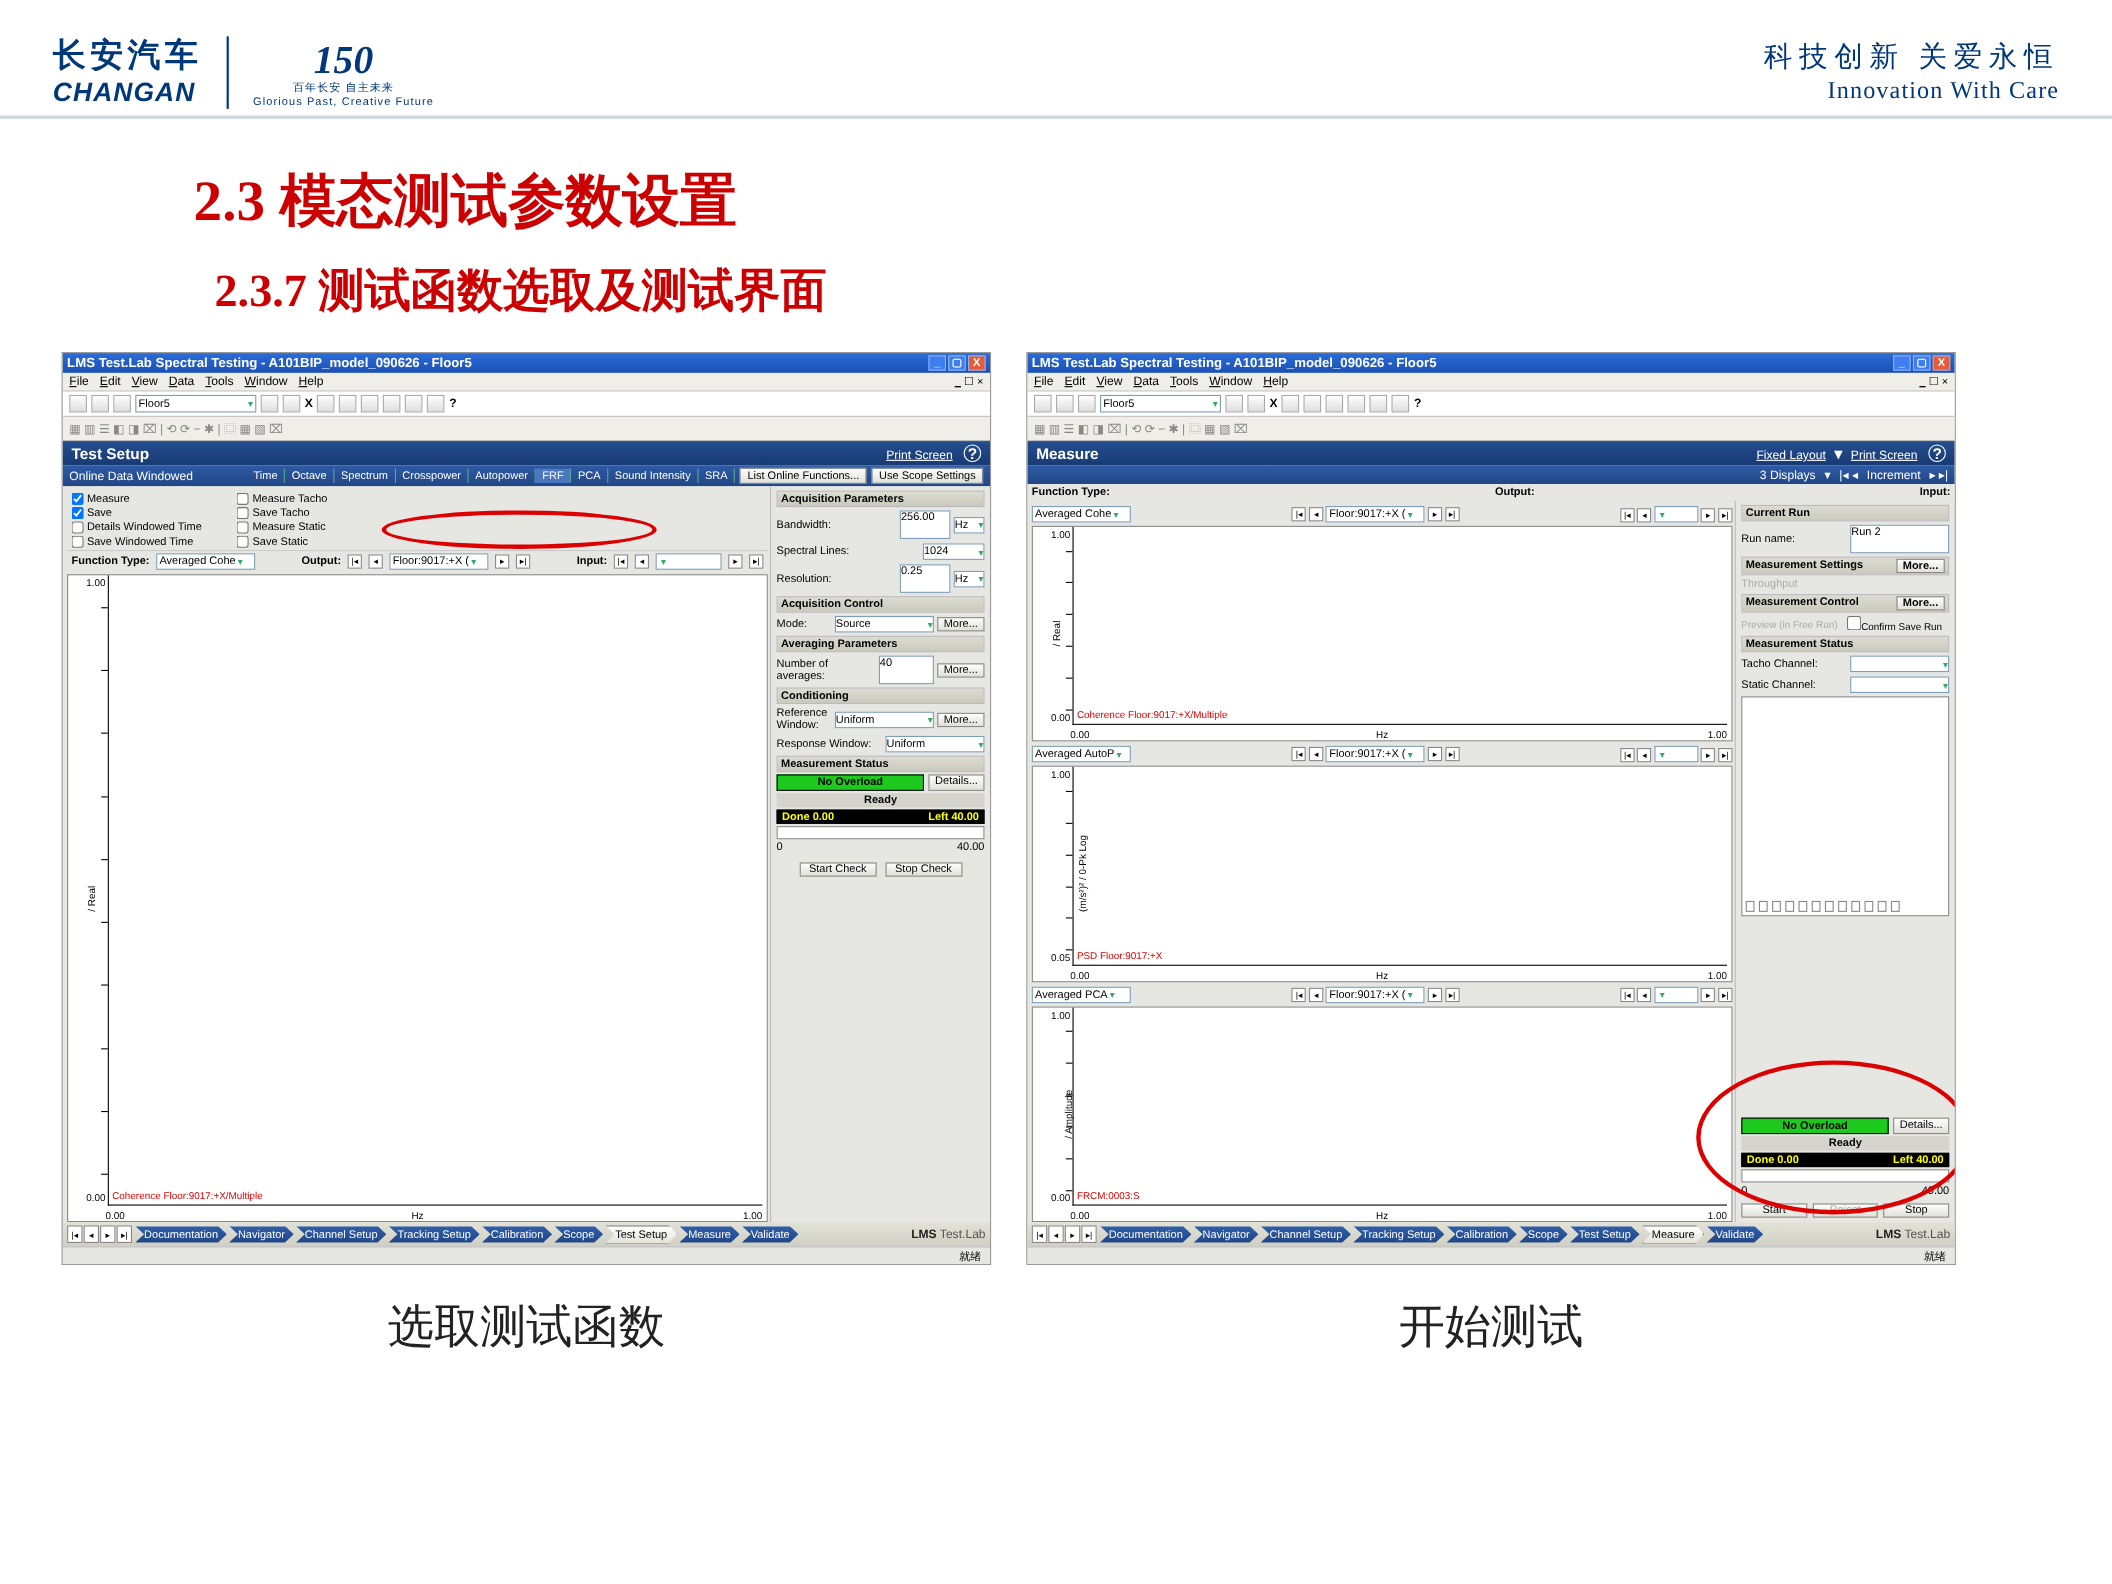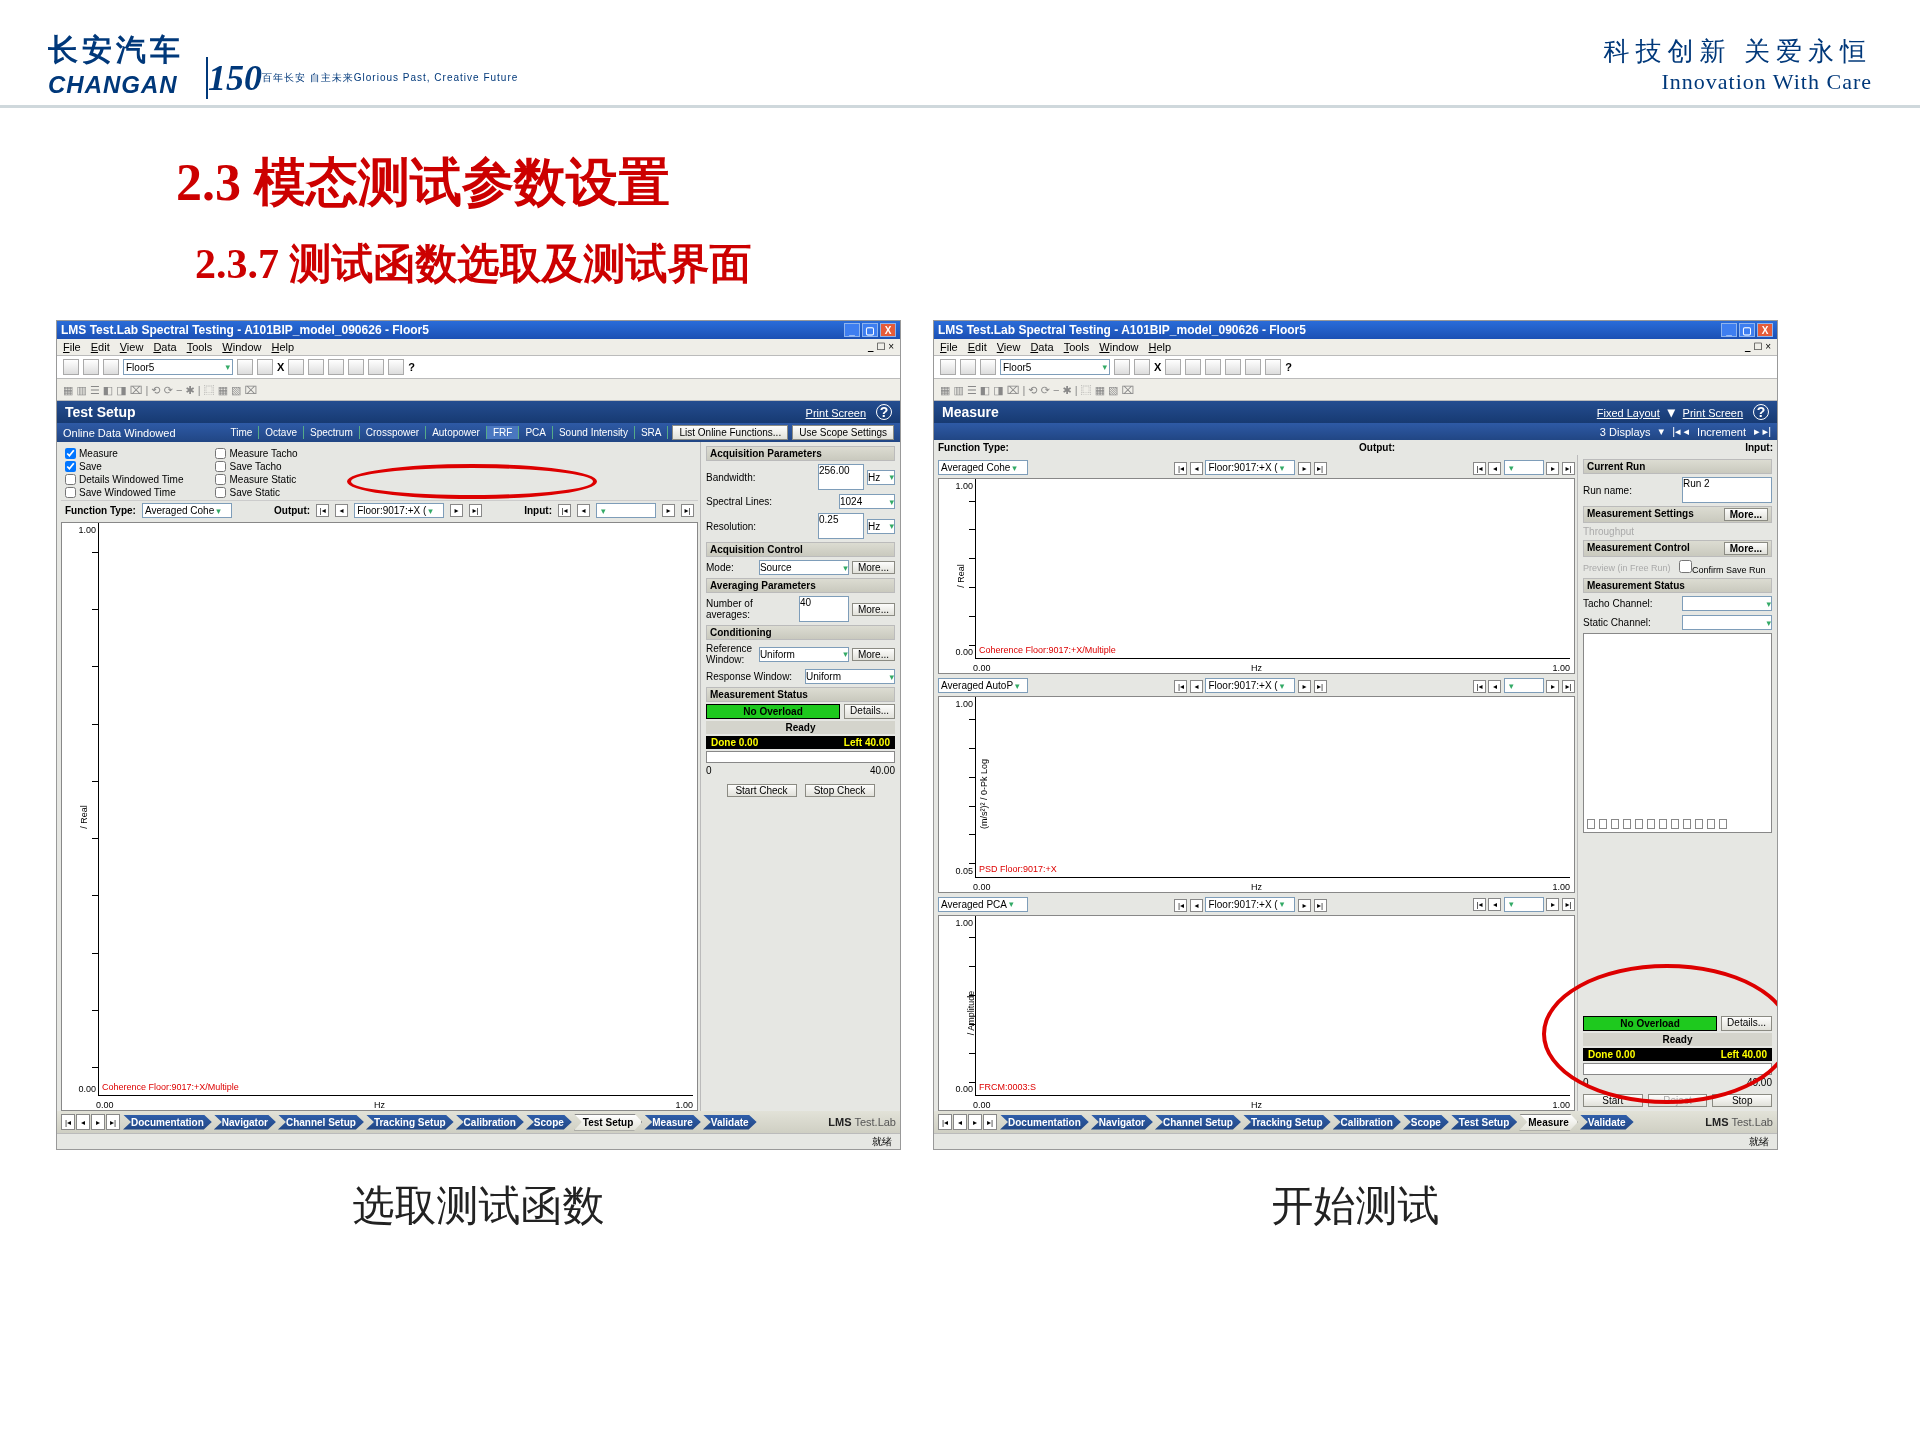--- a/index.html
+++ b/index.html
@@ -13,21 +13,21 @@
   
   .doc-header {
     display: flex; justify-content: space-between; align-items: center;
     padding: 30px 48px 6px 48px;
     border-bottom: 3px solid #cfd8dc;
   }
   .logo-block { display: flex; align-items: flex-end; gap: 22px; }
   .changan-logo { display:flex; flex-direction:column; color:#00387a; }
   .changan-logo .cn { font-size: 30px; font-weight: 900; letter-spacing: 4px; font-family: "SimHei"; }
   .changan-logo .en { font-size: 24px; font-weight: 900; letter-spacing: 1px; font-style: italic; }
-  .anni-block { display:flex; align-items:center; border-left:2px solid #00387a; }
+  .anni-block { display:flex; flex-direction:column; align-items:center; border-left:2px solid #00387a; padding-left:22px; }
   .anni-block .num { font-size: 36px; font-style: italic; font-weight: 900; color:#00387a; font-family: "Times New Roman"; }
   .anni-block .small { font-size: 10px; color:#00387a; letter-spacing:1px; line-height:1.2; }
   .slogan { text-align:right; color:#00387a; }
   .slogan .cn { font-size: 26px; letter-spacing: 6px; font-family:"SimSun"; }
   .slogan .en { font-size: 22px; font-family:"Times New Roman"; letter-spacing: 1px; }
 
   
   .section-title { color:#cc0000; font-size:52px; font-weight:bold; margin: 40px 0 18px 176px; font-family:"SimHei"; }
   .sub-title    { color:#cc0000; font-size:42px; font-weight:bold; margin: 0 0 28px 195px; font-family:"SimHei"; }
 
@@ -141,21 +141,20 @@
   .bottom-tabs {
     background: linear-gradient(#e2e2d8,#cfcfc3);
     display:flex; align-items:center; padding:0 4px; font-size:10px; height:22px;
     overflow: hidden; white-space: nowrap; flex-shrink: 0;
   }
   .bottom-tabs .nav { width:14px; height:16px; background:#fff; border:1px solid #888; display:inline-flex; align-items:center; justify-content:center; font-size:8px; margin-right:1px;}
   .bottom-tabs .chip {
     background: linear-gradient(#2f5ea9,#214684);
     color:#fff; padding:2px 8px; margin-left:2px;
     clip-path: polygon(0 0, calc(100% - 8px) 0, 100% 50%, calc(100% - 8px) 100%, 0 100%, 8px 50%);
-    font-weight: bold;
   }
   .bottom-tabs .chip.active {
     background: linear-gradient(#fff,#e3e3da); color:#000; border:1px solid #888;
   }
   .bottom-tabs .brand { margin-left:auto; font-size:11px; color:#555;}
   .bottom-tabs .brand b { color:#222; }
   .statusbar { background:#e6e7e3; border-top:1px solid #bbb; font-size:10px; text-align:right; padding:1px 8px; height:16px; flex-shrink:0;}
 
   
   .charts-stack { flex:1; display:flex; flex-direction:column; gap:3px; }

